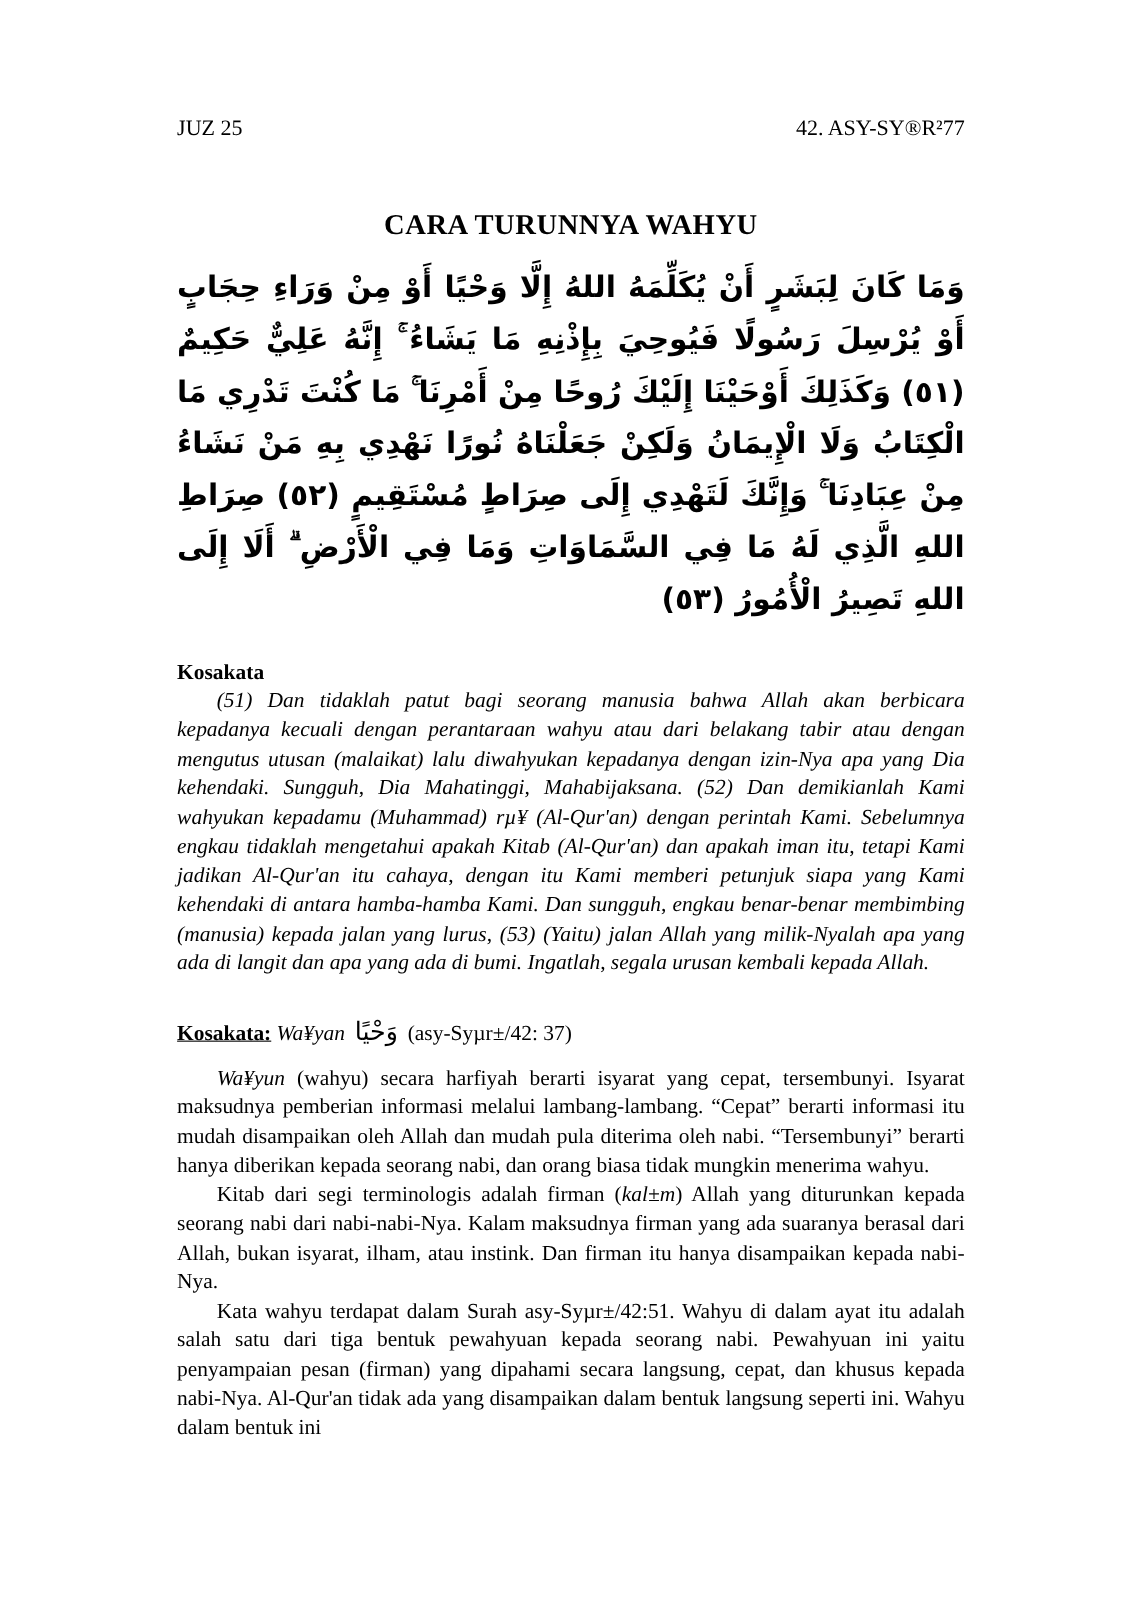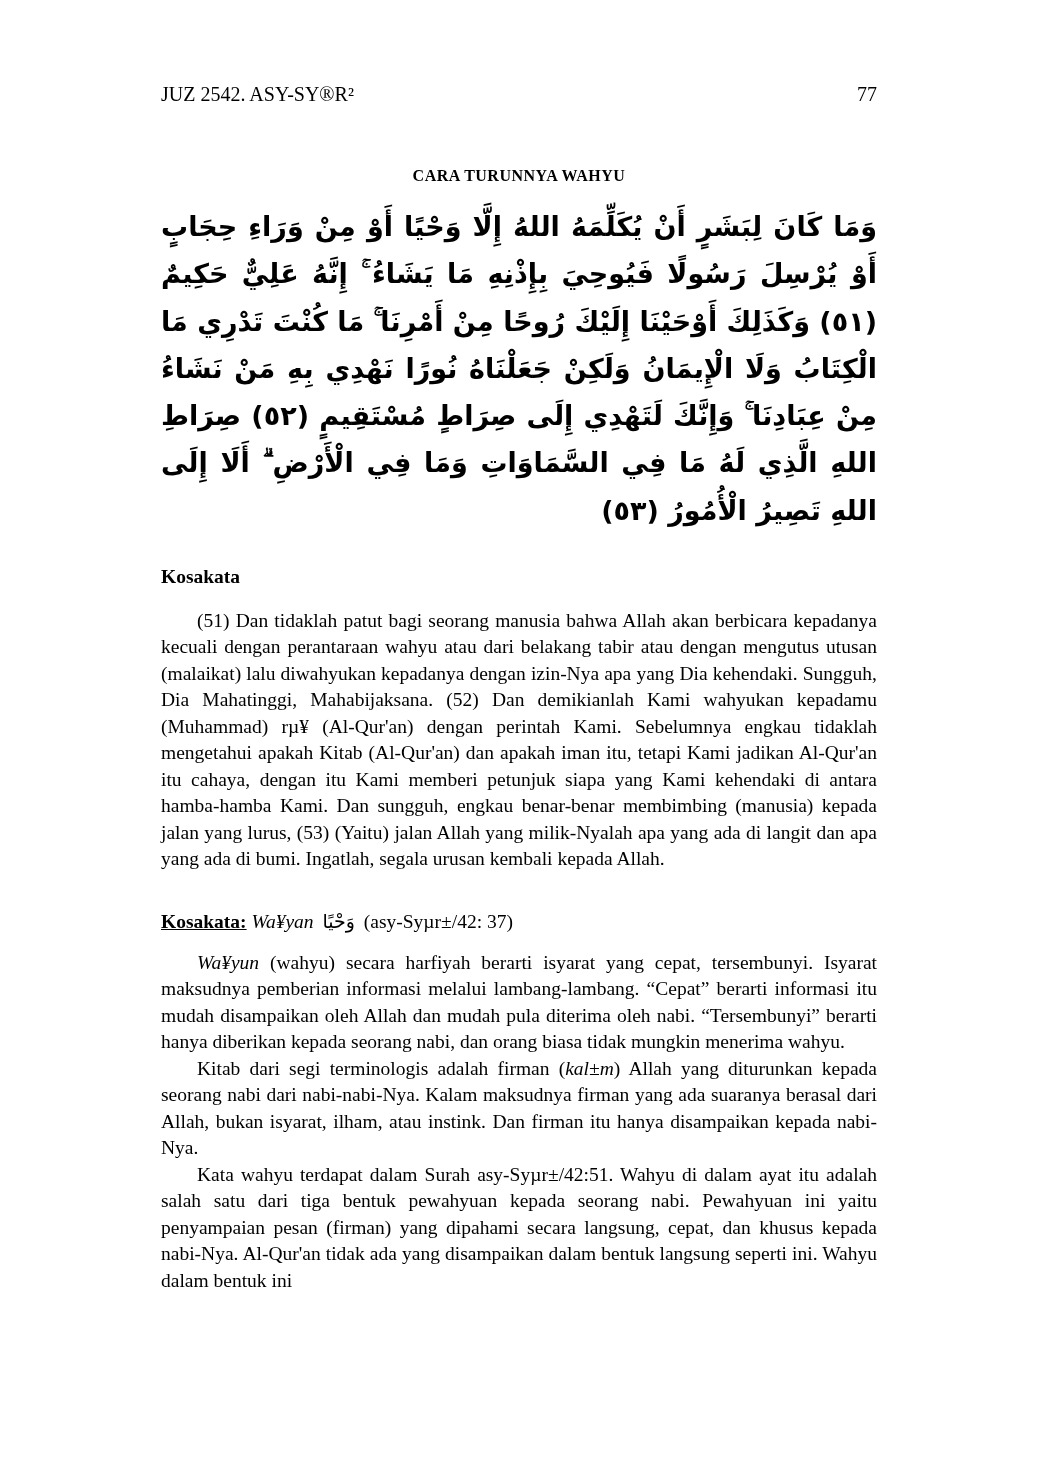--- a/index.html
+++ b/index.html
@@ -9,37 +9,37 @@
     min-height: 1475px;
     background: #ffffff;
     color: #000000;
     font-family: "Liberation Serif", serif;
     position: relative;
     overflow: hidden;
   }
   .content {
     width: 716px;
     margin: 0 auto;
-    padding-top: 81px;
+    padding-top: 104px;
   }
   .page-header {
     display: flex;
     justify-content: space-between;
     align-items: baseline;
     font-size: 20px;
     line-height: 26px;
   }
   .page-header .hdr-left  { text-align: left; }
-  .page-header .hdr-center{ text-align: left; flex: 1; }
+  .page-header .hdr-center{ text-align: right; flex: 1; }
   .page-header .hdr-right { text-align: center; }
   .section-title {
     margin-top: 60px;
     text-align: center;
     font-weight: bold;
-    font-size: 16px;
+    font-size: 26px;
     letter-spacing: 0.5px;
   }
   .arabic-block {
     margin-top: 18px;
     direction: rtl;
     text-align: justify;
     font-family: "DejaVu Sans", sans-serif;
     font-weight: bold;
     font-size: 27px;
     line-height: 1.75;
@@ -51,32 +51,33 @@
     font-size: 19.5px;
     line-height: 26px;
   }
   .para {
     font-size: 19.5px;
     line-height: 26.5px;
     text-align: justify;
     text-indent: 36px;
   }
   .terjemah-text {
-    margin-top: 18px;
+    font-style: italic;
+    margin-top: 0;
   }
   .kosakata-line {
     margin-top: 34px;
     font-size: 19.5px;
     line-height: 28px;
   }
   .kosakata-line .label { font-weight: bold; text-decoration: underline; }
   .kosakata-line .term  { font-style: italic; }
   .kosakata-line .arabic-inline {
     font-family: "DejaVu Sans", sans-serif;
-    font-size: 19px;
+    font-size: 23px;
     direction: rtl;
     unicode-bidi: isolate;
     padding: 0 4px;
   }
   .body-block { margin-top: 14px; }
   .italic { font-style: italic; margin-top: 44px; }
 </style>
 </head>
 <body>
 

